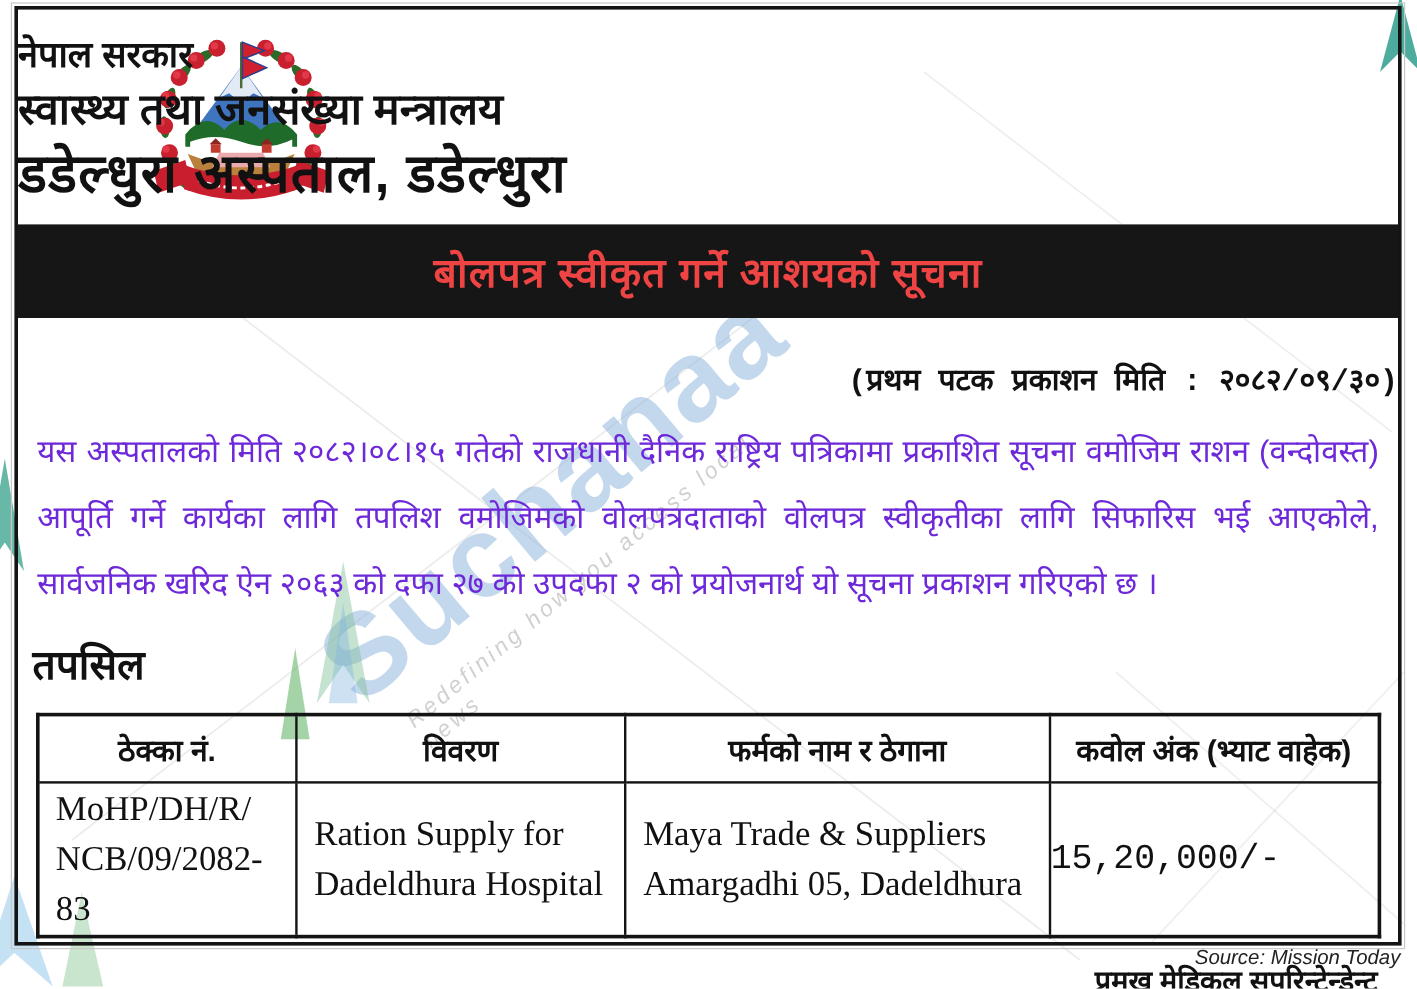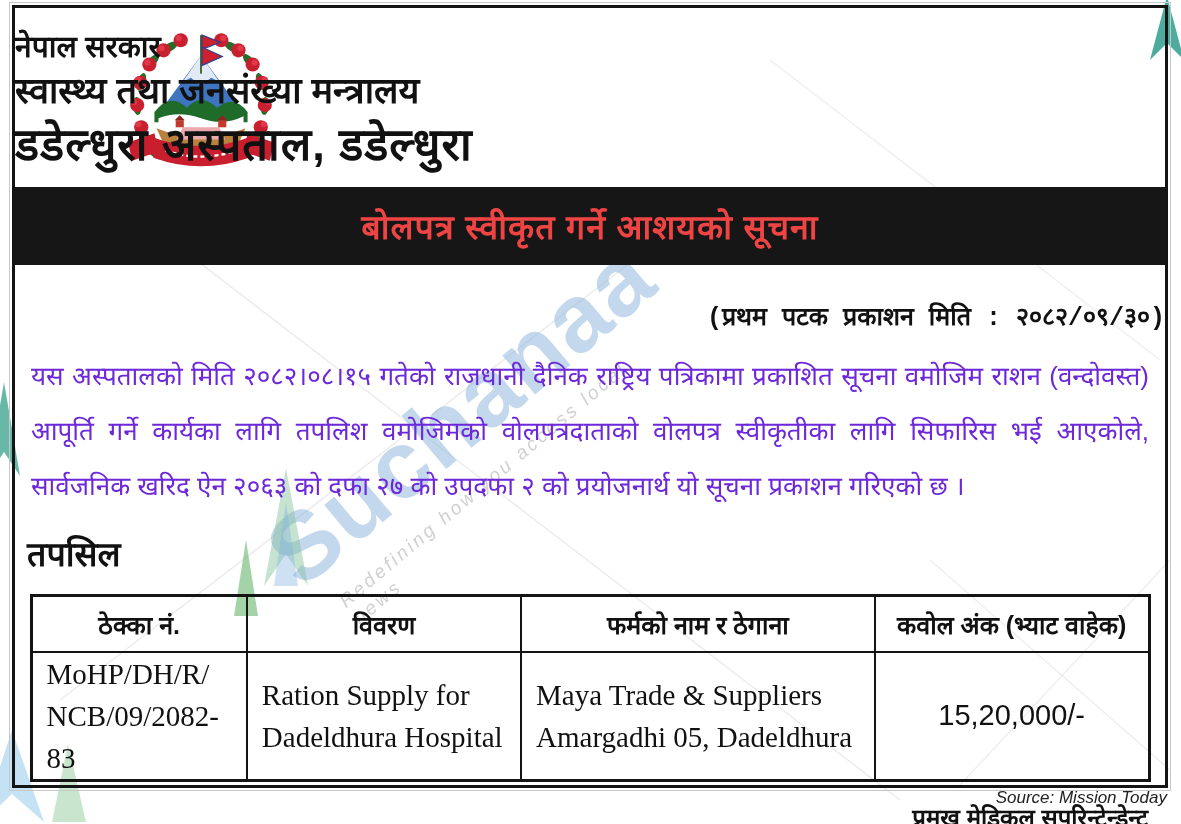--- a/index.html
+++ b/index.html
@@ -64,22 +64,22 @@
   table.tender td { height:106px; vertical-align:middle; }
   .col-contract { width:216px; }
   .col-desc     { width:275px; }
   .col-firm     { width:355px; }
   .col-amount   { width:275px; }
   .cell-serif {
     font-family:"Liberation Serif","DejaVu Serif",serif;
     font-size:29px; line-height:42px; padding-left:14px;
   }
   .cell-amount {
-    font-family:Liberation Sans, sans-serif;
-    font-size:29px; text-align:center;
+    font-family:Liberation Mono, monospace;
+    font-size:29px; 
   }
   .signature { text-align:right; margin:18px 17px 0 0; font-size:24px; font-weight:bold; }
 
   .source-credit {
     position:absolute; right:14px; bottom:16px; z-index:4;
     font-size:17px; font-style:italic; color:#222;
     font-family:"Liberation Sans","DejaVu Sans",sans-serif;
   }
 </style>
 </head>

